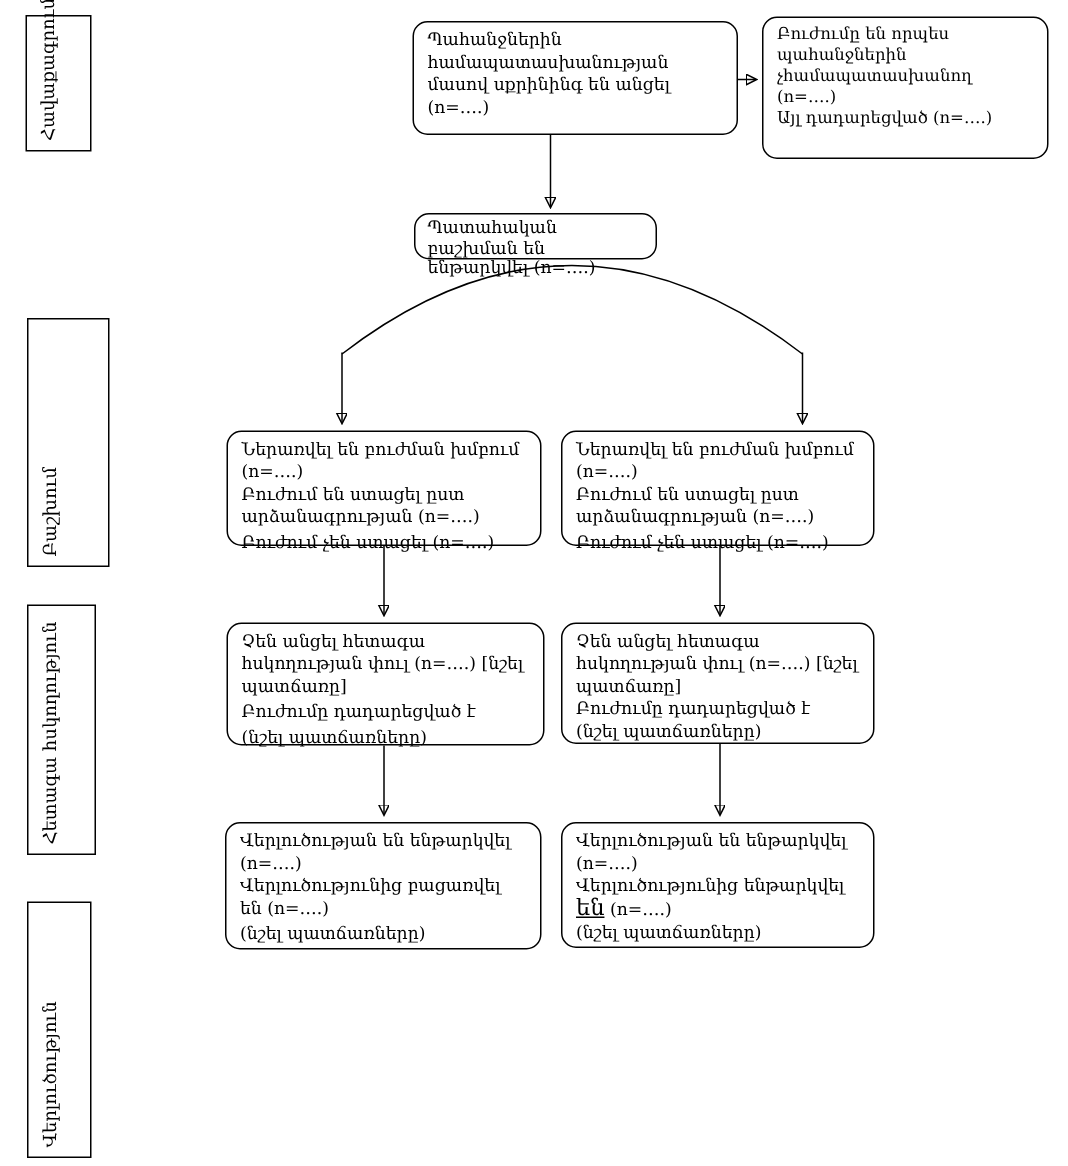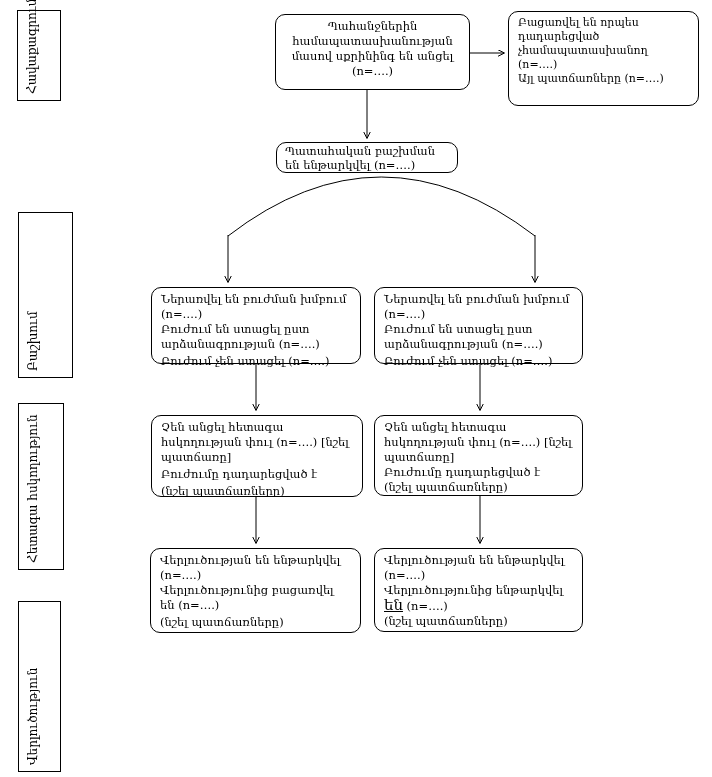--- a/index.html
+++ b/index.html
@@ -47,24 +47,24 @@
     box-sizing: border-box;
     border: 1px solid #000000;
     border-radius: 10px;
     background: #ffffff;
     padding: 4px 9px;
     font-size: 11.5px;
     line-height: 15px;
   }
   .node p { margin: 0; }
   .node p.gap { margin-top: 2px; }
-  .node-screening  { left: 275px; top: 14px;  width: 195px; height: 76px; text-align: center; }
+  .node-screening  { left: 275px; top: 14px;  width: 217px; height: 76px; }
   .node-excluded   { left: 508px; top: 11px;  width: 191px; height: 95px;
                      font-size: 11px; line-height: 14px; }
-  .node-randomized { left: 276px; top: 142px; width: 182px; height: 31px;
+  .node-randomized { left: 276px; top: 142px; width: 162px; height: 31px;
                      line-height: 13.5px; padding: 2px 8px; }
   .node-alloc-left     { left: 151px; top: 287px; width: 210px; height: 77px; }
   .node-alloc-right    { left: 374px; top: 287px; width: 209px; height: 77px; }
   .node-followup-left  { left: 151px; top: 415px; width: 212px; height: 82px; }
   .node-followup-right { left: 374px; top: 415px; width: 209px; height: 81px; }
   .node-analysis-left  { left: 150px; top: 548px; width: 211px; height: 85px; }
   .node-analysis-right { left: 374px; top: 548px; width: 209px; height: 84px; }
   .stage-enrollment { left: 17px; top: 10px;  width: 44px; height: 91px; }
   .stage-allocation { left: 18px; top: 212px; width: 55px; height: 166px; }
   .stage-followup   { left: 18px; top: 403px; width: 46px; height: 167px; }
@@ -104,22 +104,22 @@
   </div>
   <div class="stage-box stage-analysis">
     <span class="stage-label">Վերլուծություն</span>
   </div>
 
   <div class="node node-screening">
     <p>Պահանջներին համապատասխանության մասով սքրինինգ են անցել (n=….)</p>
   </div>
 
   <div class="node node-excluded">
-    <p>Բացառվել են որպես դադարեցված չհամապատասխանող (n=….)</p>
-    <p>Այլ պատճառները (n=….)</p>
+    <p>Բուժումը են որպես պահանջներին չհամապատասխանող (n=….)</p>
+    <p>Այլ դադարեցված (n=….)</p>
   </div>
 
   <div class="node node-randomized">
     <p>Պատահական բաշխման են ենթարկվել (n=….)</p>
   </div>
 
   <div class="node node-alloc-left">
     <p>Ներառվել են բուժման խմբում (n=….)</p>
     <p>Բուժում են ստացել ըստ արձանագրության (n=….)</p>
     <p class="gap">Բուժում չեն ստացել (n=….)</p>

